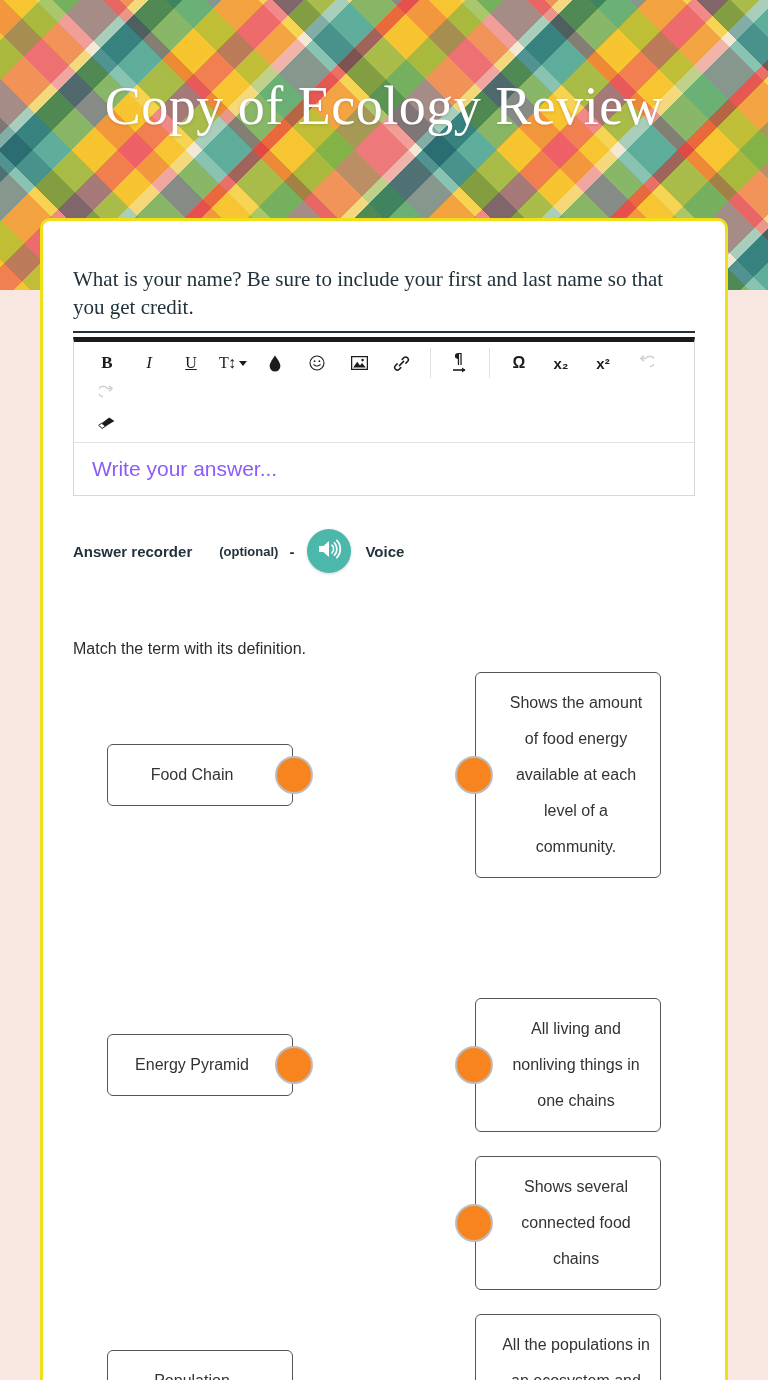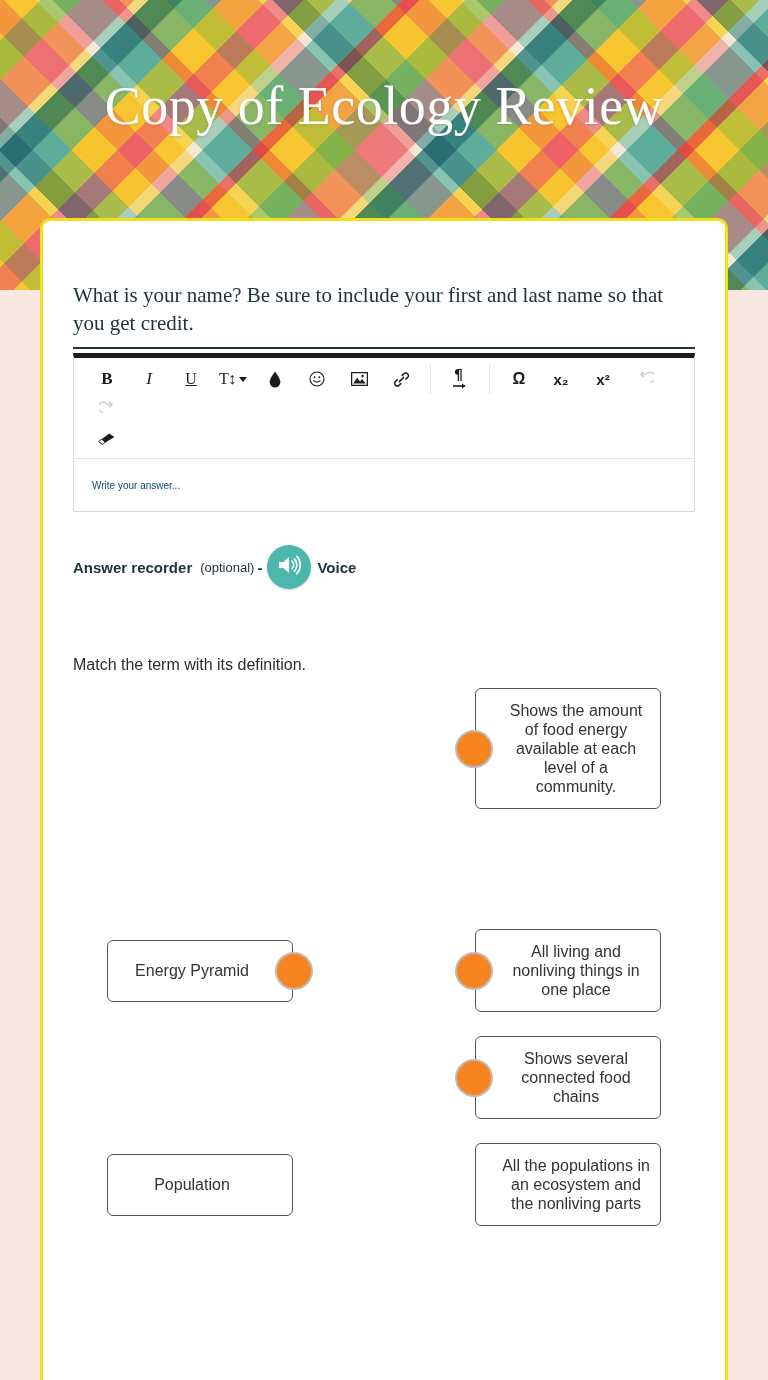--- a/index.html
+++ b/index.html
@@ -107,21 +107,21 @@
     width: 688px;
     min-height: 1162px;
     background: #ffffff;
     border: 3px solid #f2e017;
     border-bottom: none;
     border-radius: 10px 10px 0 0;
     padding: 0 30px;
   }
 
   
-  .q-block { padding-top: 60px; }
+  .q-block { padding-top: 44px; }
 
   .q-title {
     font-family: "Liberation Serif", serif;
     font-size: 21px;
     line-height: 28px;
     color: #22333b;
     font-weight: 400;
     padding-bottom: 10px;
     border-bottom: 2px solid #22333b;
   }
@@ -172,42 +172,43 @@
     border-top:5px solid #1c1c1c;
   }
   .tb-sub, .tb-sup { font-family:Liberation Sans, sans-serif; font-weight:700; font-size:15px; }
   .tb-om { font-size: 16px; font-weight: 600; }
 
   .editor-input {
     height: 52px;
     display: flex;
     align-items: center;
     padding: 0 18px;
-    font-size: 10px;
-    color: #0c4a6e;
+    font-size: 21px;
+    color: #8b5cf6;
     background: #fff;
   }
 
   
   .recorder-row {
     display: flex;
     align-items: center;
     margin-top: 32px;
     height: 46px;
+    gap: 8px;
   }
   .rec-label {
     font-size: 15px;
     font-weight: 700;
     color: #22333b;
   }
   .rec-optional {
     font-size: 13px;
-    font-weight: 400;
-    color: #22333b;
-    margin-left: 8px;
+    font-weight: 700;
+    color: #22333b;
+    margin-left: 19px;
   }
   .rec-dash {
     font-size: 15px;
     font-weight: 700;
     color: #22333b;
     margin: 0 5px 0 3px;
   }
   .rec-btn {
     width: 44px; height: 44px;
     border-radius: 50%;
@@ -297,21 +298,21 @@
   }
   .def-box {
     border: 1px solid #555;
     border-radius: 6px;
     min-height: 62px;
     display: flex;
     align-items: center;
     justify-content: center;
     padding: 12px 10px 12px 26px;
     font-size: 16px;
-    line-height: 19px;
+    line-height: 36px;
     color: #333;
     text-align: center;
     background: #fff;
     cursor: pointer;
   }
   .dot-left {
     left: -20px;
     top: 50%;
     transform: translateY(-50%);
   }
@@ -437,39 +438,43 @@
       <span class="rec-voice">Voice</span>
     </div>
   </div>
 
   <div class="section">
     <div class="section-prompt">Match the term with its definition.</div>
 
     <div class="match-list">
 
       <div class="match-row">
+        <div class="term-wrap">
+          <div class="term-box">Food Chain</div>
+          <div class="dot dot-right"></div>
+        </div>
         <div class="gap"></div>
         <div class="def-wrap">
           <div class="def-box">Shows the amount of food energy available at each level of a community.</div>
           <div class="dot dot-left"></div>
         </div>
       </div>
 
       <div class="match-row">
         <div class="gap"></div>
       </div>
 
       <div class="match-row">
         <div class="term-wrap">
           <div class="term-box">Energy Pyramid</div>
           <div class="dot dot-right"></div>
         </div>
         <div class="gap"></div>
         <div class="def-wrap">
-          <div class="def-box">All living and nonliving things in one place</div>
+          <div class="def-box">All living and nonliving things in one chains</div>
           <div class="dot dot-left"></div>
         </div>
       </div>
 
       <div class="match-row">
         <div class="gap"></div>
         <div class="def-wrap">
           <div class="def-box">Shows several connected food chains</div>
           <div class="dot dot-left"></div>
         </div>

